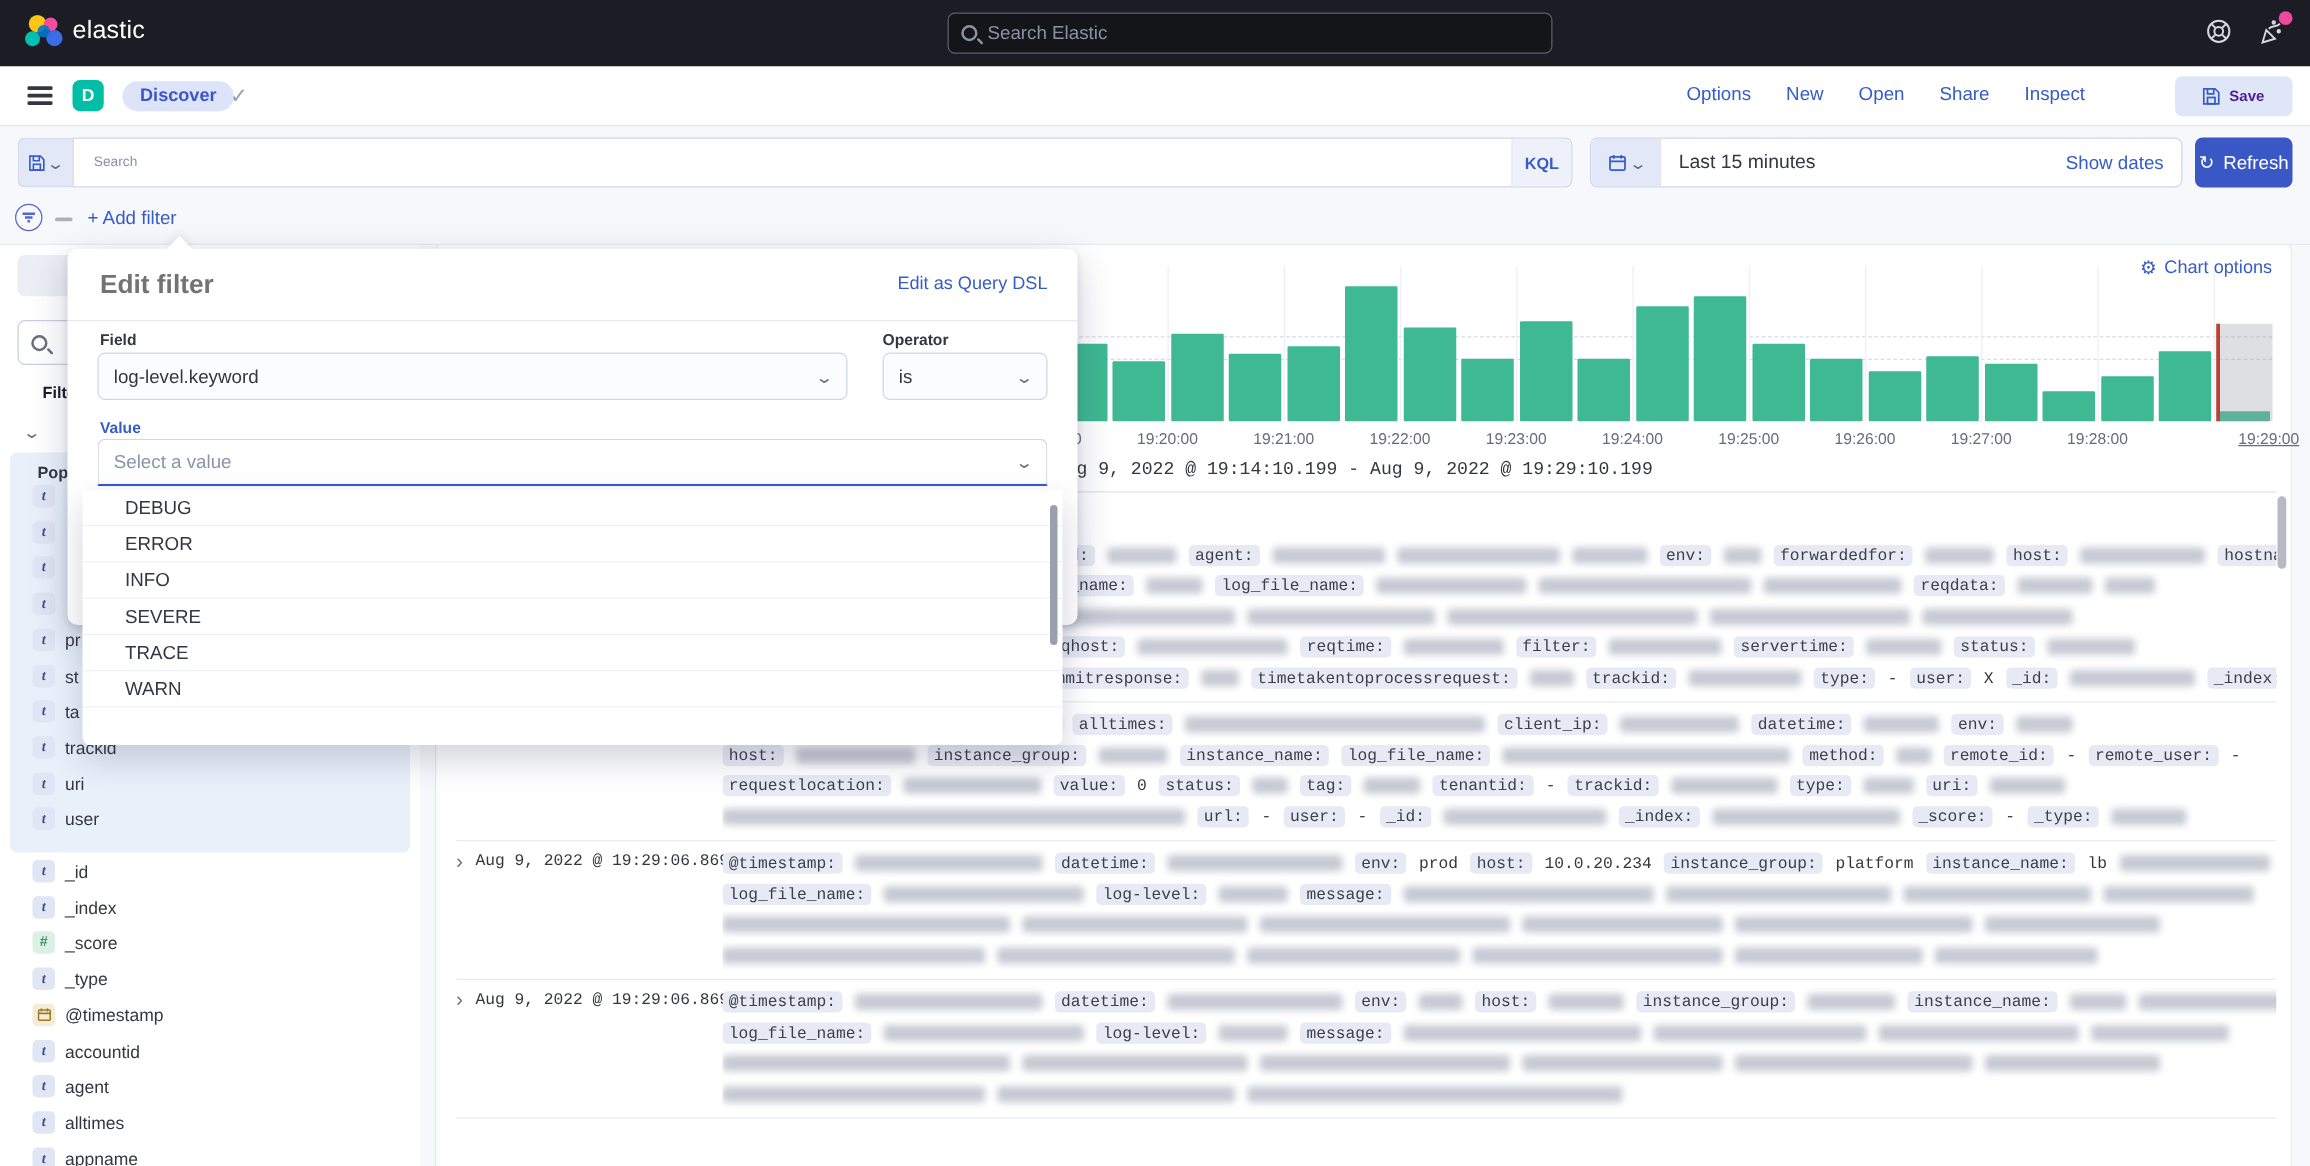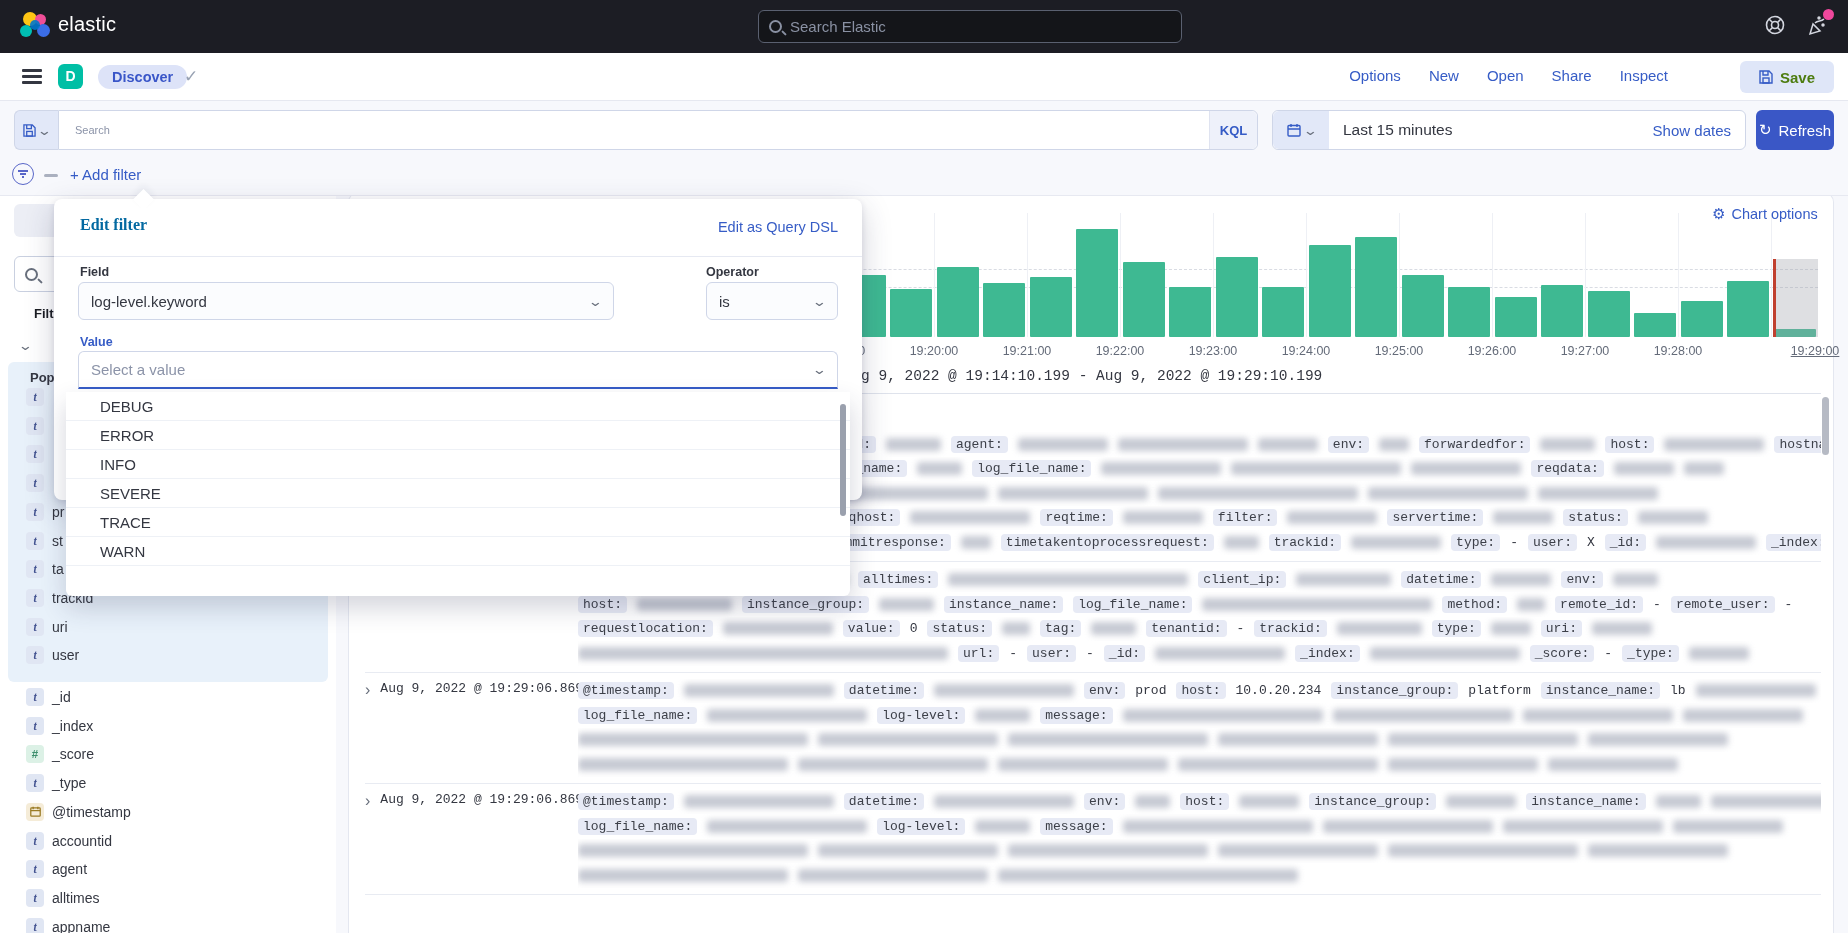--- a/index.html
+++ b/index.html
@@ -3,41 +3,41 @@
 <meta charset="utf-8">
 <style>
   * { margin:0; padding:0; box-sizing:border-box; }
   html,body { width:1848px; height:933px; overflow:hidden; background:#f7f8fc;
     font-family:"Liberation Sans", sans-serif; color:#343741; }
   
   .topbar { position:absolute; left:0; top:0; width:1848px; height:53px; background:#1c1d24; z-index:30; }
   .logo { position:absolute; left:20px; top:12px; width:30px; height:30px; }
   .logo i { position:absolute; border-radius:50%; }
   .logotext { position:absolute; left:58px; top:13px; color:#fff; font-size:20px; letter-spacing:.2px; }
-  .gsearch { position:absolute; left:758px; top:10px; width:424px; height:33px; background:#141519;
+  .gsearch { position:absolute; left:758px; top:10px; width:484px; height:33px; background:#141519;
     border:1px solid #5a6070; border-radius:6px; display:flex; align-items:center; gap:8px; padding:0 10px; }
   .gsearch .ph { color:#8a91a3; font-size:15px; }
   .mag { width:13px; height:13px; border:2px solid #8a91a3; border-radius:50%; position:relative; flex:none; }
   .mag::after { content:""; position:absolute; left:10px; top:10px; width:6px; height:2px; background:#8a91a3;
     transform:rotate(45deg); border-radius:2px; }
   .topicon { position:absolute; top:14px; color:#d4d7e0; }
   
   .toolbar { position:absolute; left:0; top:53px; width:1848px; height:48px; background:#fff;
     border-bottom:1px solid #e6e8f0; z-index:29; }
   .burger { position:absolute; left:22px; top:16px; width:20px; height:15px; cursor:pointer; }
   .burger i { display:block; height:2.5px; background:#343741; margin-bottom:3.5px; border-radius:1px; }
   .appbadge { position:absolute; left:58px; top:11px; width:25px; height:25px; background:#00bfa5; color:#fff;
     border-radius:6px; font-size:14px; font-weight:bold; text-align:center; line-height:25px; }
   .crumb { position:absolute; left:98px; top:12px; background:#dde3f8; color:#3a56c8; font-weight:600;
     font-size:14.5px; border-radius:13px; padding:4px 14px; }
   .chk { position:absolute; left:184px; top:13px; color:#98a2b3; font-size:17px; }
   .toollinks { position:absolute; right:180px; top:14px; display:flex; gap:28px; }
   .toollinks span { color:#365cc6; font-size:15px; cursor:pointer; }
-  .savebtn { position:absolute; right:14px; top:8px; width:94px; height:32px; background:#dfe6f8; color:#4d7c0f;
-    border-radius:6px; font-size:15px; font-weight:600; display:flex; align-items:center; justify-content:center; gap:7px; }
+  .savebtn { position:absolute; right:14px; top:8px; width:94px; height:32px; background:#dfe6f8; color:#4c1d95;
+    border-radius:6px; font-size:12px; font-weight:600; display:flex; align-items:center; justify-content:center; gap:7px; }
   
   .querysec { position:absolute; left:0; top:101px; width:1848px; height:95px; background:#f7f8fc;
     border-bottom:1px solid #e7e9f1; z-index:5; }
   .qsavebtn { position:absolute; left:14px; top:9px; width:44px; height:40px; background:#e2e8f8;
     border:1px solid #cfd6e8; border-right:none; border-radius:6px 0 0 6px; color:#365cc6;
     display:flex; align-items:center; justify-content:center; gap:3px; }
   .qinput { position:absolute; left:58px; top:9px; width:1200px; height:40px; background:#fff;
     border:1px solid #cfd6e8; border-radius:0 6px 6px 0; display:flex; align-items:center; padding:0 0 0 16px; }
   .qinput .ph { color:#8b93a8; font-size:11px; flex:1; }
   .kql { width:48px; height:38px; background:#eef1fa; border-left:1px solid #dfe3f0; color:#365cc6;
@@ -102,21 +102,21 @@
   .val { font-family:"Liberation Mono", monospace; font-size:13px; color:#343741; flex:none; }
   .b { display:inline-block; height:13px; background:#b9bdc9; border-radius:3px; filter:blur(3px);
     opacity:.8; flex:none; }
   .vscroll { position:absolute; left:1822px; top:397px; width:7px; height:58px; background:#b6bac4;
     border-radius:4px; z-index:4; }
   
   .popover { position:absolute; left:54px; top:199px; width:808px; height:301px; background:#fff; border-radius:8px;
     box-shadow:0 10px 30px rgba(40,45,80,.22), 0 2px 6px rgba(40,45,80,.12); z-index:40; }
   .popover::before { content:""; position:absolute; left:82px; top:-7px; width:15px; height:15px; background:#fff;
     transform:rotate(45deg); box-shadow:-3px -3px 6px rgba(40,45,80,.06); }
-  .ptitle { position:absolute; left:26px; top:17px; font-size:16px; font-weight:700; color:#0369a1;font-family:Liberation Serif, serif; }
+  .ptitle { position:absolute; left:26px; top:17px; font-size:21px; font-weight:700; color:#737373; }
   .pdsl { position:absolute; right:24px; top:20px; font-size:14.5px; color:#365cc6; }
   .pdivider { position:absolute; left:0; top:57px; width:100%; height:1px; background:#e6e9f2; }
   .plabel { position:absolute; font-size:12.5px; font-weight:700; color:#343741; }
   .pselect { position:absolute; height:38px; background:#fbfcfe; border:1px solid #cfd6e8; border-radius:6px;
     display:flex; align-items:center; padding:0 12px; font-size:15px; color:#343741; }
   .pselect .cv { margin-left:auto; color:#69707d; }
   .vinput { position:absolute; left:24px; top:152px; width:760px; height:38px; background:#fff;
     border:1px solid #cfd6e8; border-bottom:2px solid #365cc6; border-radius:6px 6px 0 0;
     display:flex; align-items:center; padding:0 12px; }
   .vinput .ph { color:#8b93a8; font-size:15px; flex:1; }
@@ -624,21 +624,21 @@
     </div>
   </div>
 <div class="vscroll"></div>
 
 <div class="popover">
   <div class="ptitle">Edit filter</div>
   <div class="pdsl">Edit as Query DSL</div>
   <div class="pdivider"></div>
   <div class="plabel" style="left:26px;top:66px">Field</div>
   <div class="plabel" style="left:652px;top:66px">Operator</div>
-  <div class="pselect" style="left:24px;top:83px;width:536px">
+  <div class="pselect" style="left:24px;top:83px;width:600px">
     <span>log-level.keyword</span>
     <span class="cv">⌄</span>
   </div>
   <div class="pselect" style="left:652px;top:83px;width:132px">
     <span>is</span>
     <span class="cv">⌄</span>
   </div>
   <div class="plabel" style="left:26px;top:136px;color:#365cc6">Value</div>
   <div class="vinput">
     <span class="ph">Select a value</span>

